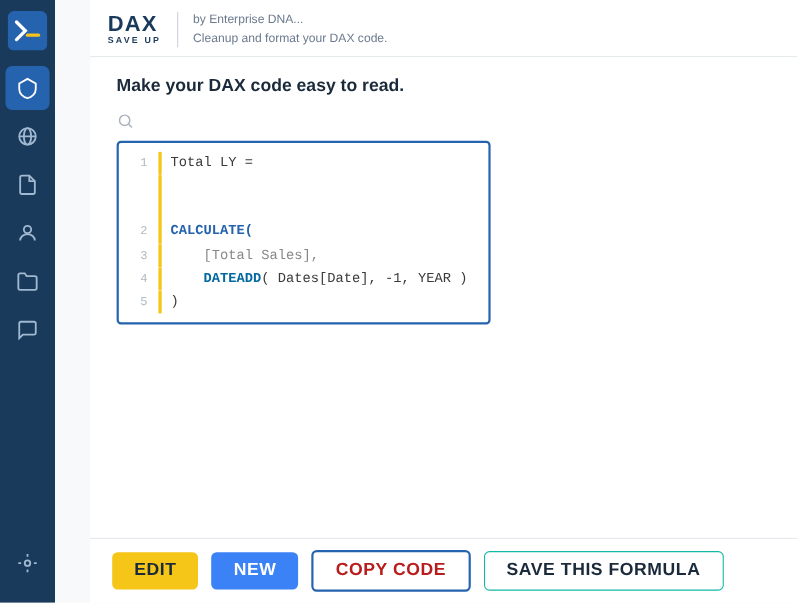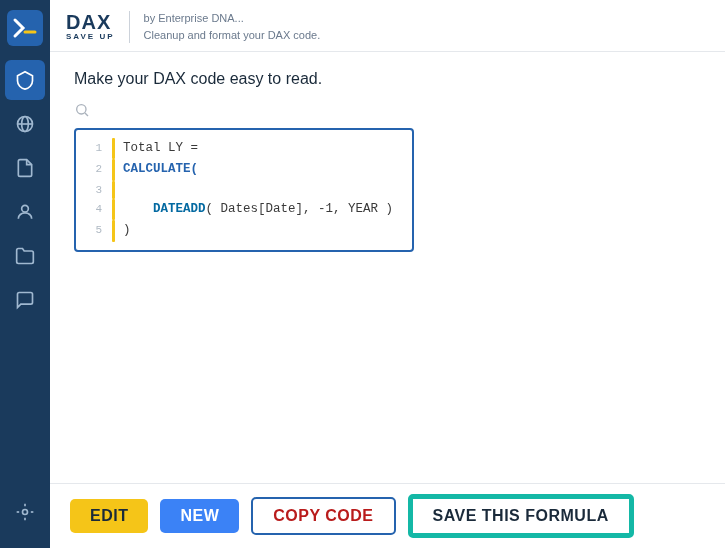--- a/index.html
+++ b/index.html
@@ -51,20 +51,21 @@
       margin-bottom: 12px;
     }
 
     
     .main-content {
       flex: 1;
       display: flex;
       flex-direction: column;
       background: #f8f9fb;
       overflow: hidden;
+      padding-left: 32px;
     }
 
     
     .header {
       background: #fff;
       padding: 10px 20px 8px 16px;
       display: flex;
       align-items: center;
       border-bottom: 1px solid #e5e8ec;
       flex-shrink: 0;
@@ -103,21 +104,21 @@
     .page-body {
       flex: 1;
       padding: 18px 24px 0 24px;
       display: flex;
       flex-direction: column;
       overflow: hidden;
       background: #fff;
     }
     .page-title {
       font-size: 16px;
-      font-weight: 400;
+      font-weight: 700;
       color: #1a2a3a;
       margin-bottom: 14px;
     }
 
     
     .search-bar {
       display: flex;
       align-items: center;
       margin-bottom: 10px;
       color: #aab2bc;
@@ -156,21 +157,21 @@
       background: #f5c518;
       margin-right: 8px;
       align-self: stretch;
       flex-shrink: 0;
       border-radius: 1px;
     }
     .code-text {
       color: #3a3a3a;
       white-space: pre;
     }
-    .code-blue { color: #2563ae; font-weight: 600; }
+    .code-blue { color: #2563ae; font-weight: 600; margin-top: 41px; }
     .code-gold { color: #0369a1; font-weight: 600; }
     .code-gray { color: #888; }
 
     
     .spacer { flex: 1; }
 
     
     .footer {
       background: #fff;
       border-top: 1px solid #e5e8ec;
@@ -198,21 +199,21 @@
       color: #fff;
     }
     .btn-copy {
       background: #fff;
       color: #b91c1c;
       border: 2px solid #2563ae;
     }
     .btn-save {
       background: #fff;
       color: #1a2a3a;
-      border: 5px solid #14b8a6;
+      border: 1px solid #14b8a6;
     }
   </style>
 </head>
 <body>
 
 <nav class="sidebar">
 
   <div class="sidebar-logo">
     <svg viewBox="0 0 36 36" fill="none" xmlns="http://www.w3.org/2000/svg">
       <rect width="36" height="36" rx="6" fill="#2563ae"></rect>
@@ -303,20 +304,21 @@
 
       <div class="code-line">
         <span class="line-num">2</span>
         <span class="line-bar"></span>
         <span class="code-text code-blue">CALCULATE(</span>
       </div>
 
       <div class="code-line">
         <span class="line-num">3</span>
         <span class="line-bar"></span>
+        <span class="code-text code-gray">    [Total Sales],</span>
       </div>
 
       <div class="code-line">
         <span class="line-num">4</span>
         <span class="line-bar"></span>
         <span class="code-text">    <span class="code-gold">DATEADD</span>( Dates[Date], -1, YEAR )</span>
       </div>
 
       <div class="code-line">
         <span class="line-num">5</span>

